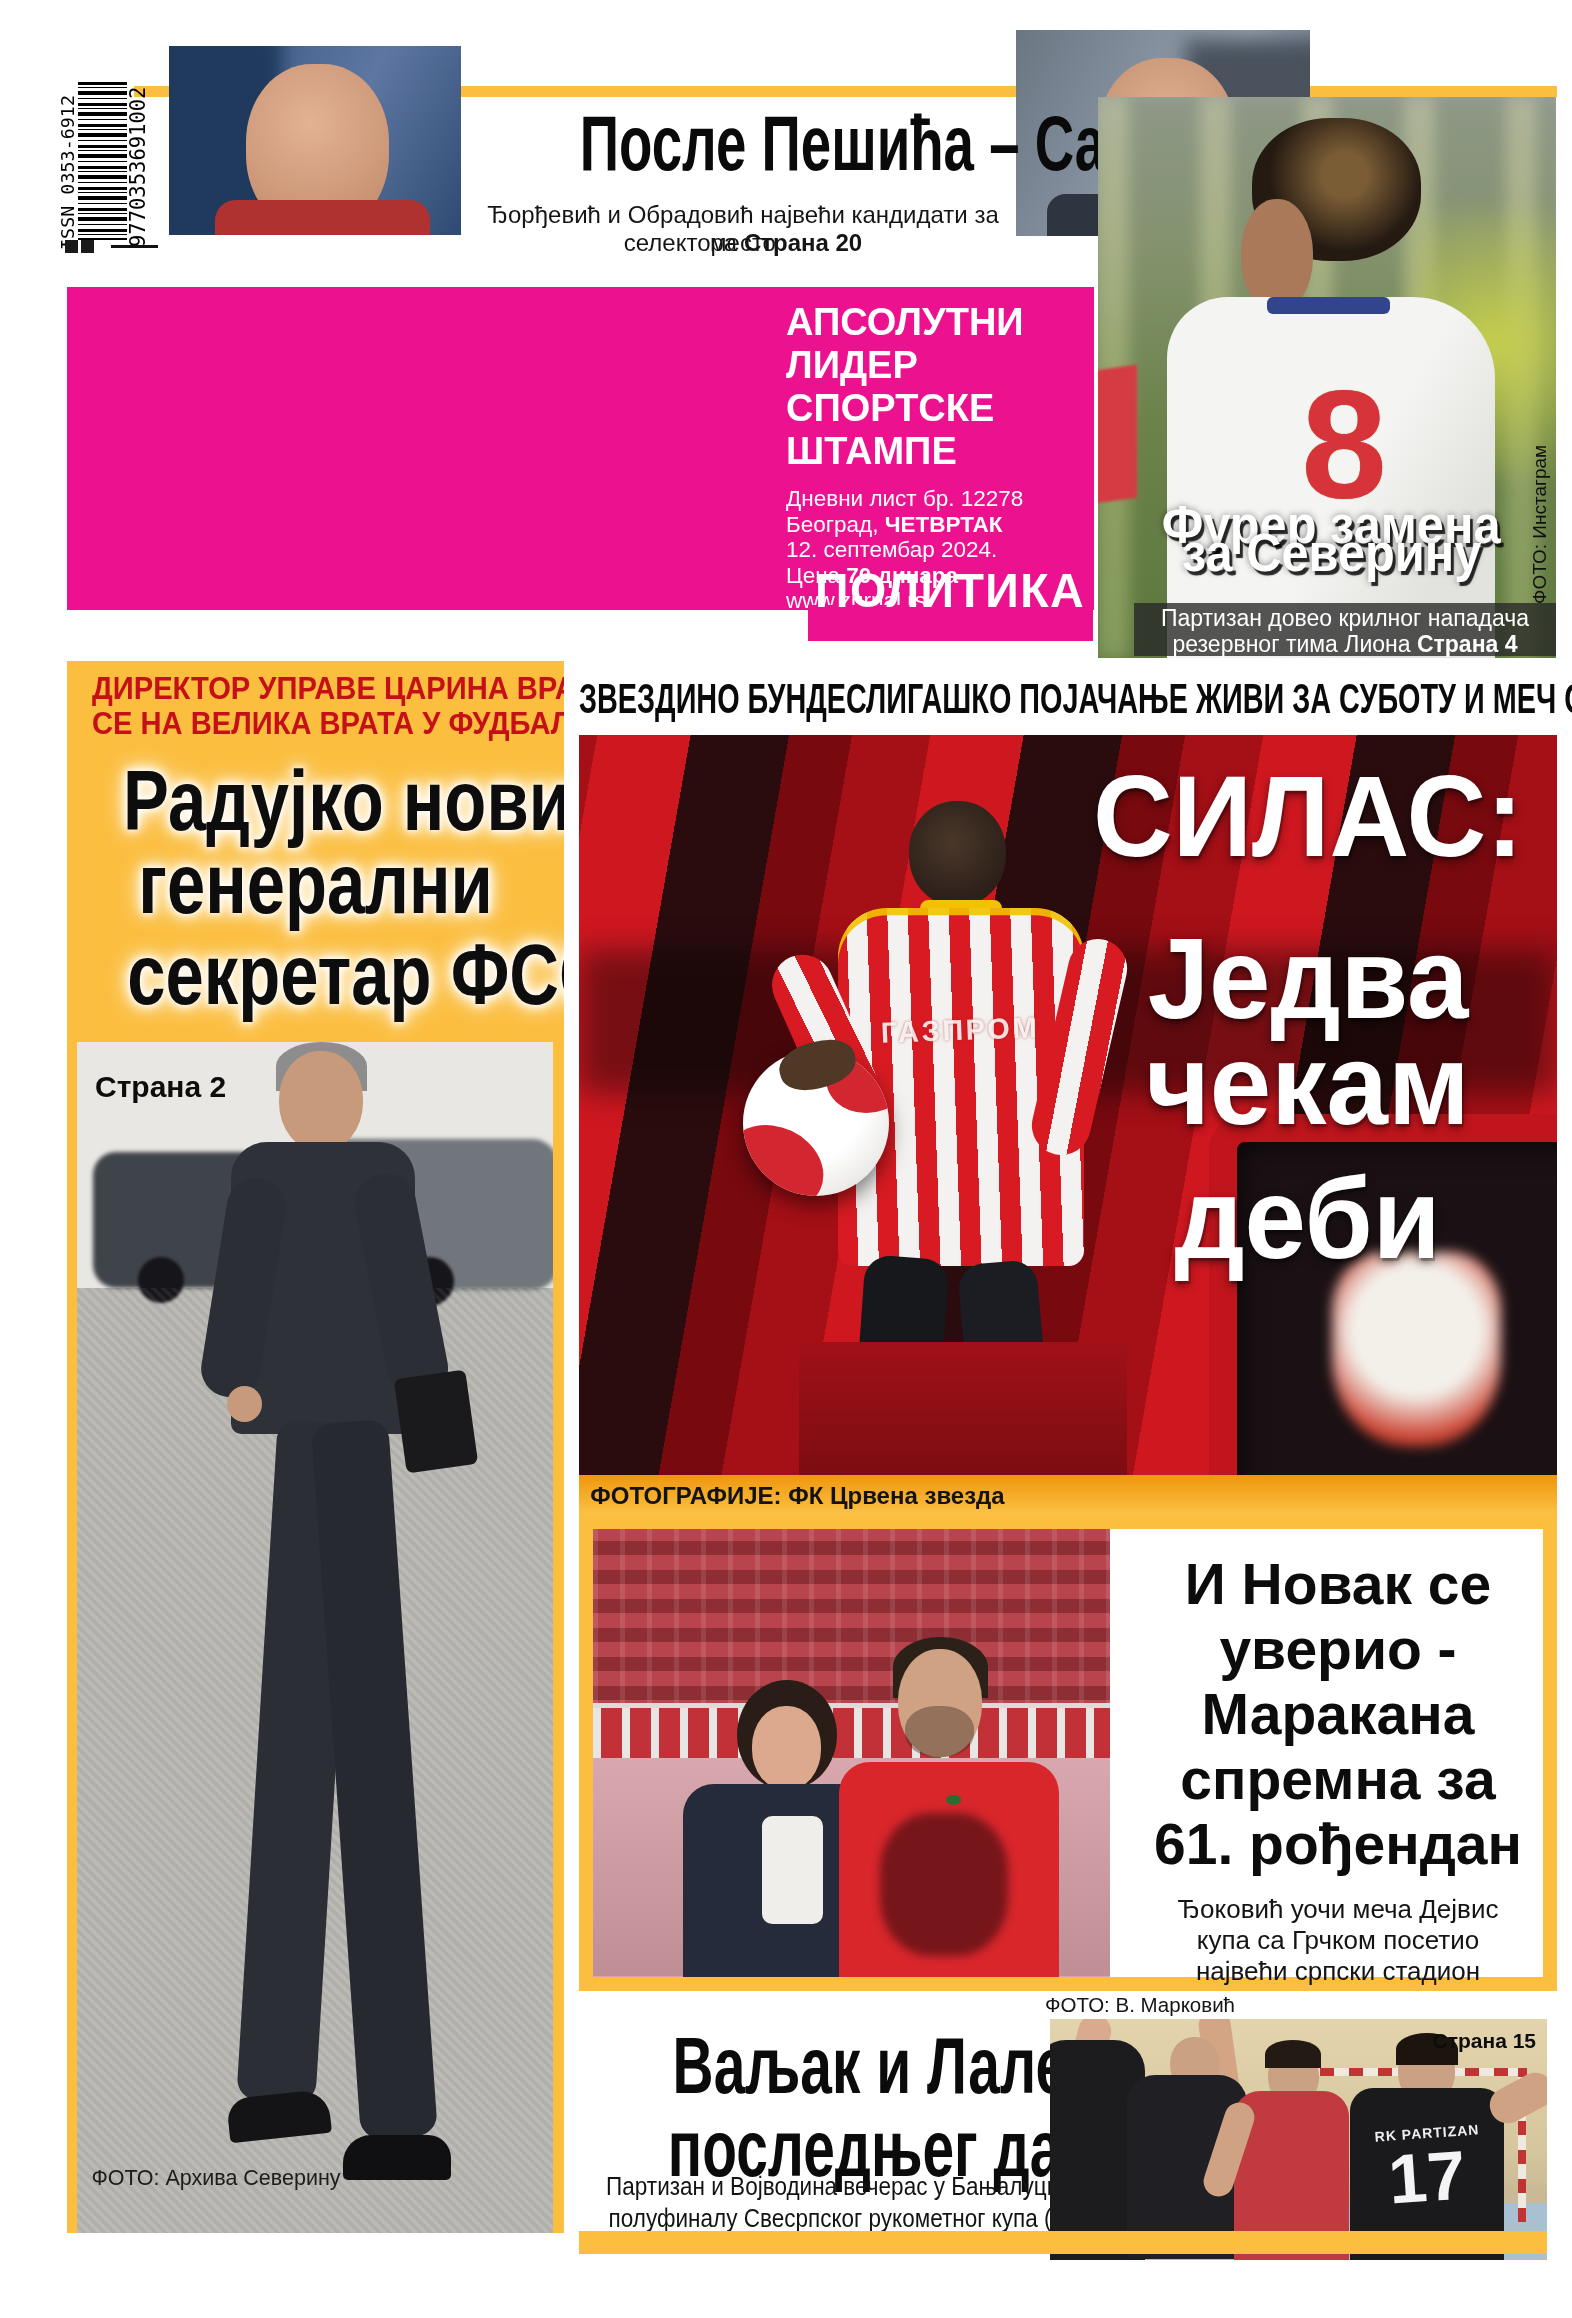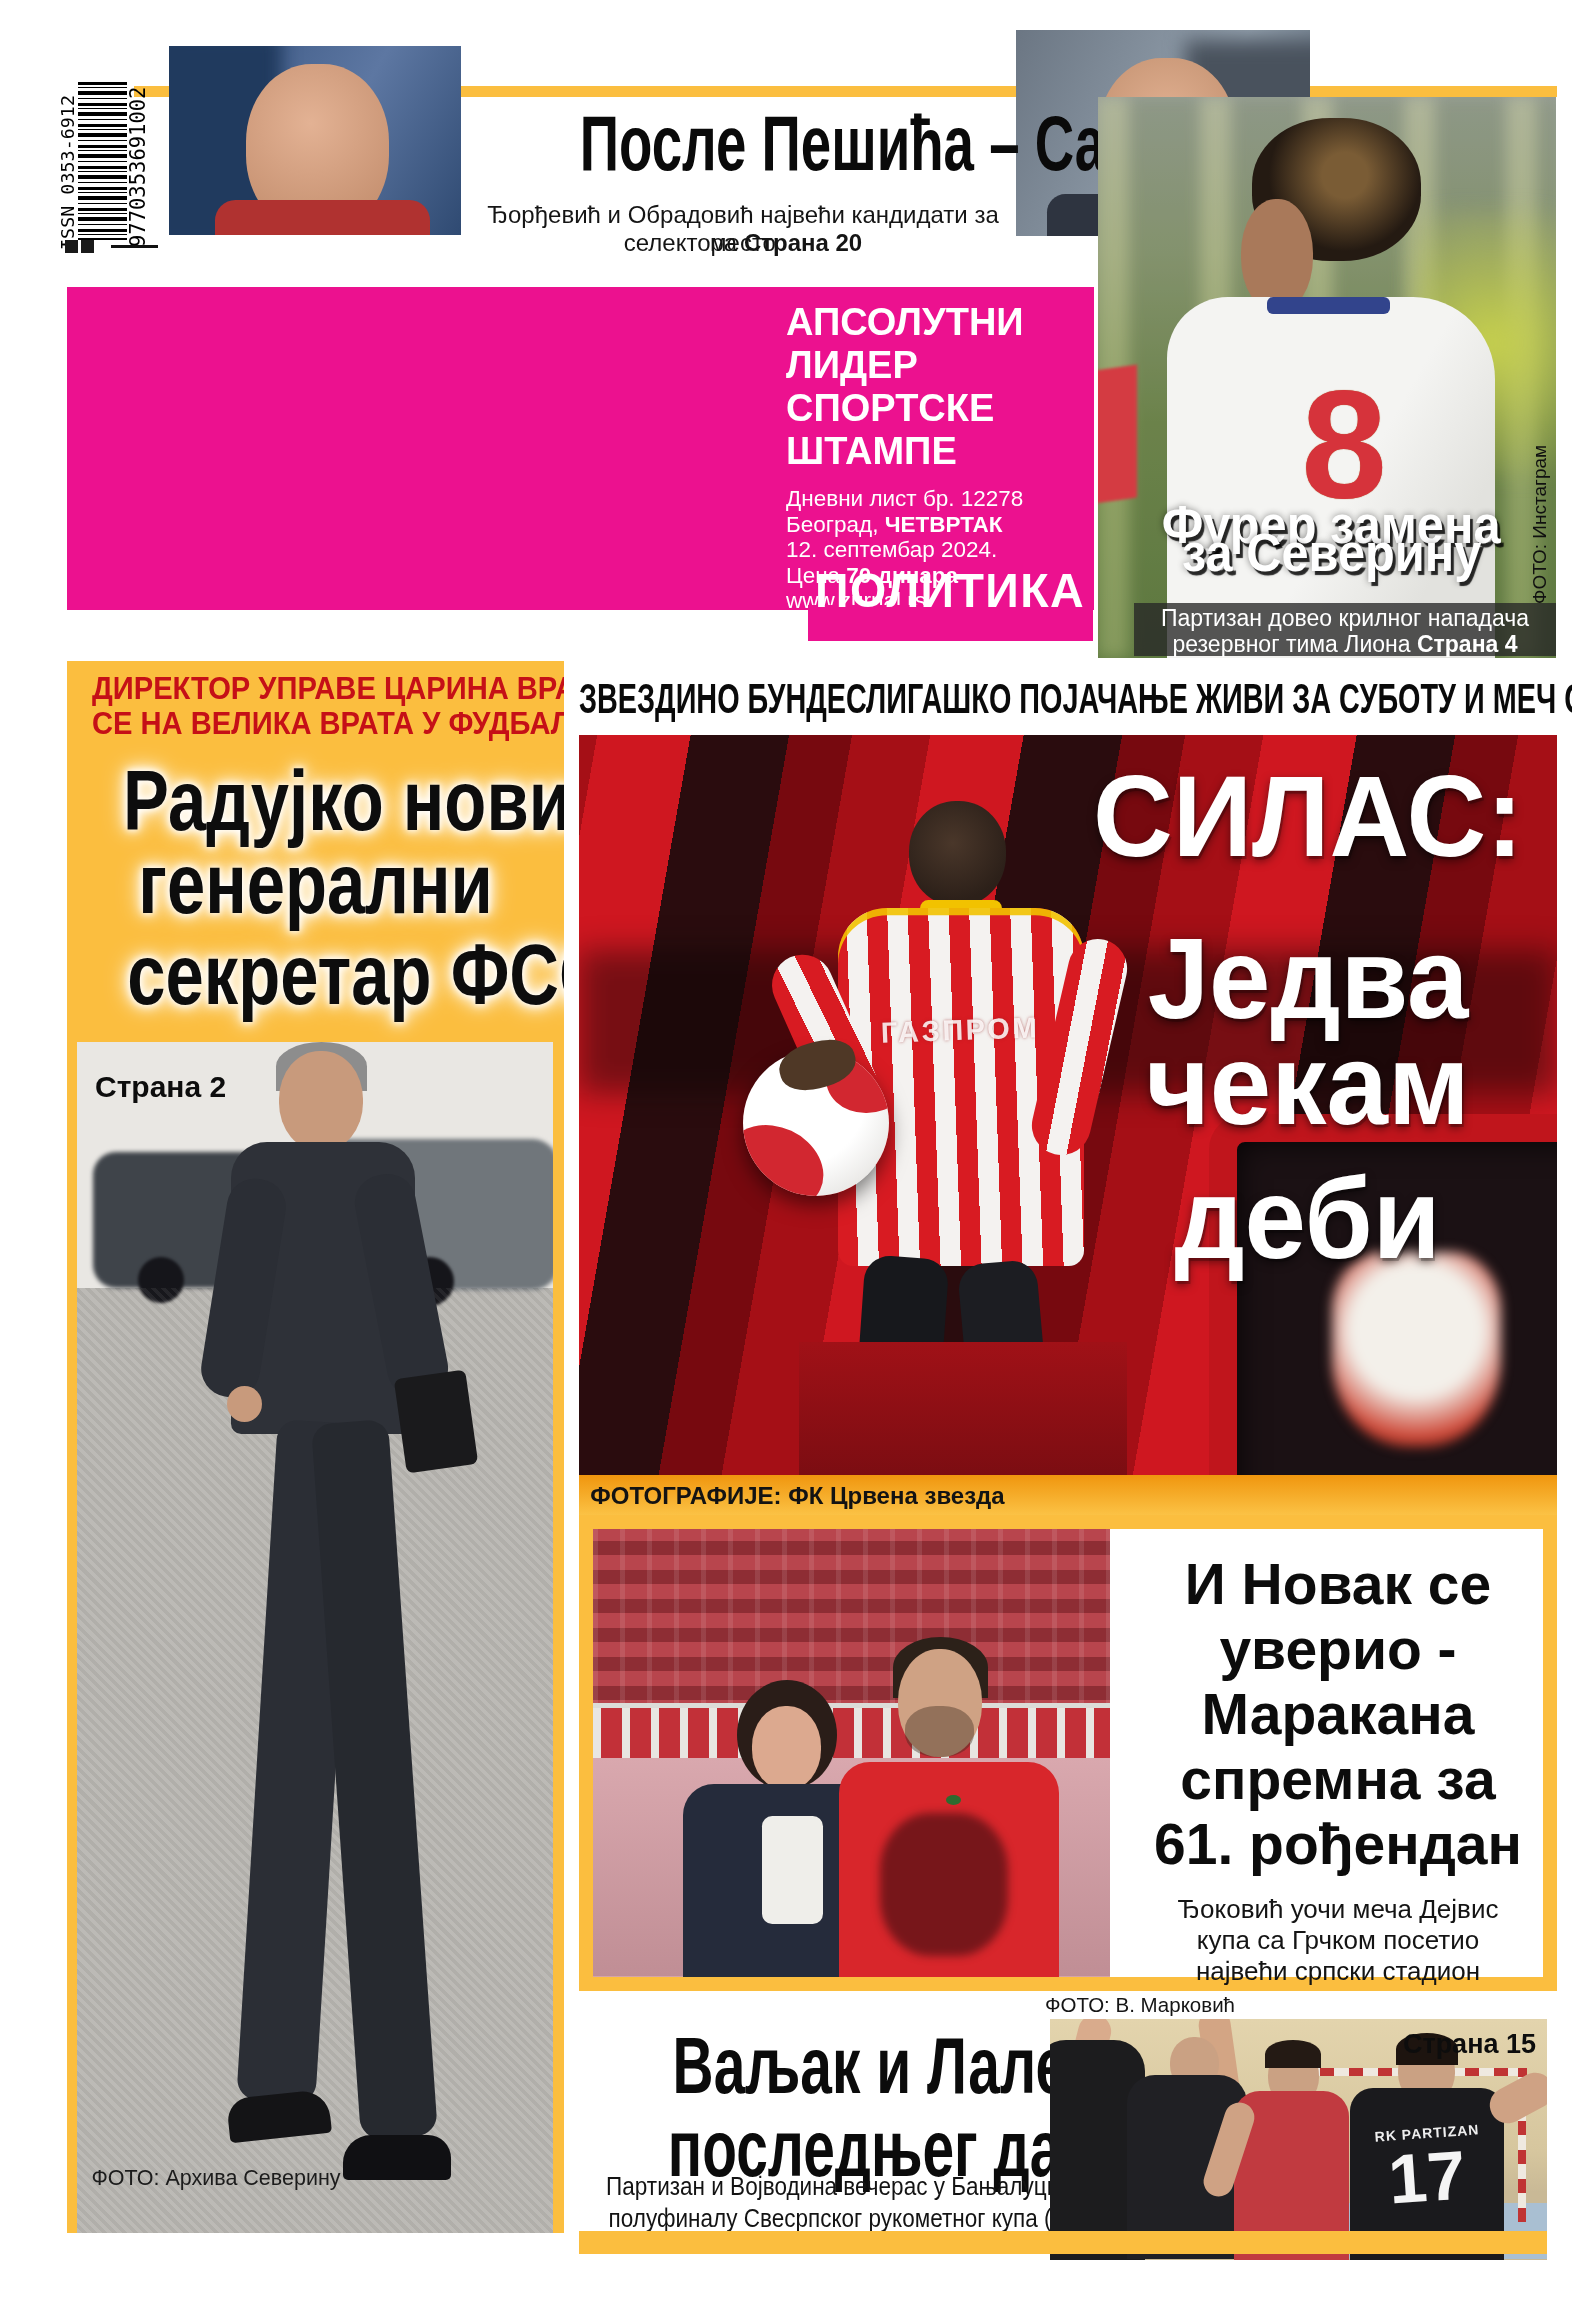--- a/index.html
+++ b/index.html
@@ -232,18 +232,18 @@
     <div class="abs" style="left:184px;top:72px;width:115px;height:169px;background:#c13a40;border-radius:25.6px 25.6px 0 0;"></div>
     <div class="abs" style="left:164px;top:82px;width:30px;height:97px;background:#cfa284;border-radius:15.4px;transform:rotate(18deg);"></div>
     <div class="abs" style="left:348px;top:20.5px;width:57px;height:64px;background:#caa183;border-radius:48%;"></div>
     <div class="abs" style="left:346px;top:14.3px;width:62px;height:32px;background:#1d140f;border-radius:50% 50% 0 0;"></div>
     <div class="abs" style="left:300px;top:69px;width:154px;height:172px;background:#1a1a1d;border-radius:23px 23px 0 0;">
       <div class="abs" style="left:0;top:37px;width:154px;text-align:center;font-size:14px;font-weight:bold;color:#efefef;letter-spacing:1px;transform:rotate(-4deg);">RK PARTIZAN</div>
       <div class="abs hb" style="left:0;top:51px;width:154px;text-align:center;font-size:69px;line-height:77px;color:#f4f4f4;transform:rotate(-4deg);">17</div>
     </div>
     <div class="abs" style="left:438px;top:61px;width:67px;height:36px;background:#cfa284;border-radius:18px;transform:rotate(-28deg);"></div>
   </div>
-  <div class="abs b" style="left:1377px;top:2029px;width:159px;text-align:right;font-size:27px;color:#0d0d0d;z-index:3;">Страна 15</div>
+  <div class="abs b" style="left:1377px;top:2029px;width:159px;text-align:right;font-size:21px;color:#0d0d0d;z-index:3;">Страна 15</div>
 
   <div class="abs" style="left:579px;top:2231px;width:968px;height:22.5px;background:#FBBE3F;z-index:2;"></div>
 
 </div>
 
 
 </body></html>

